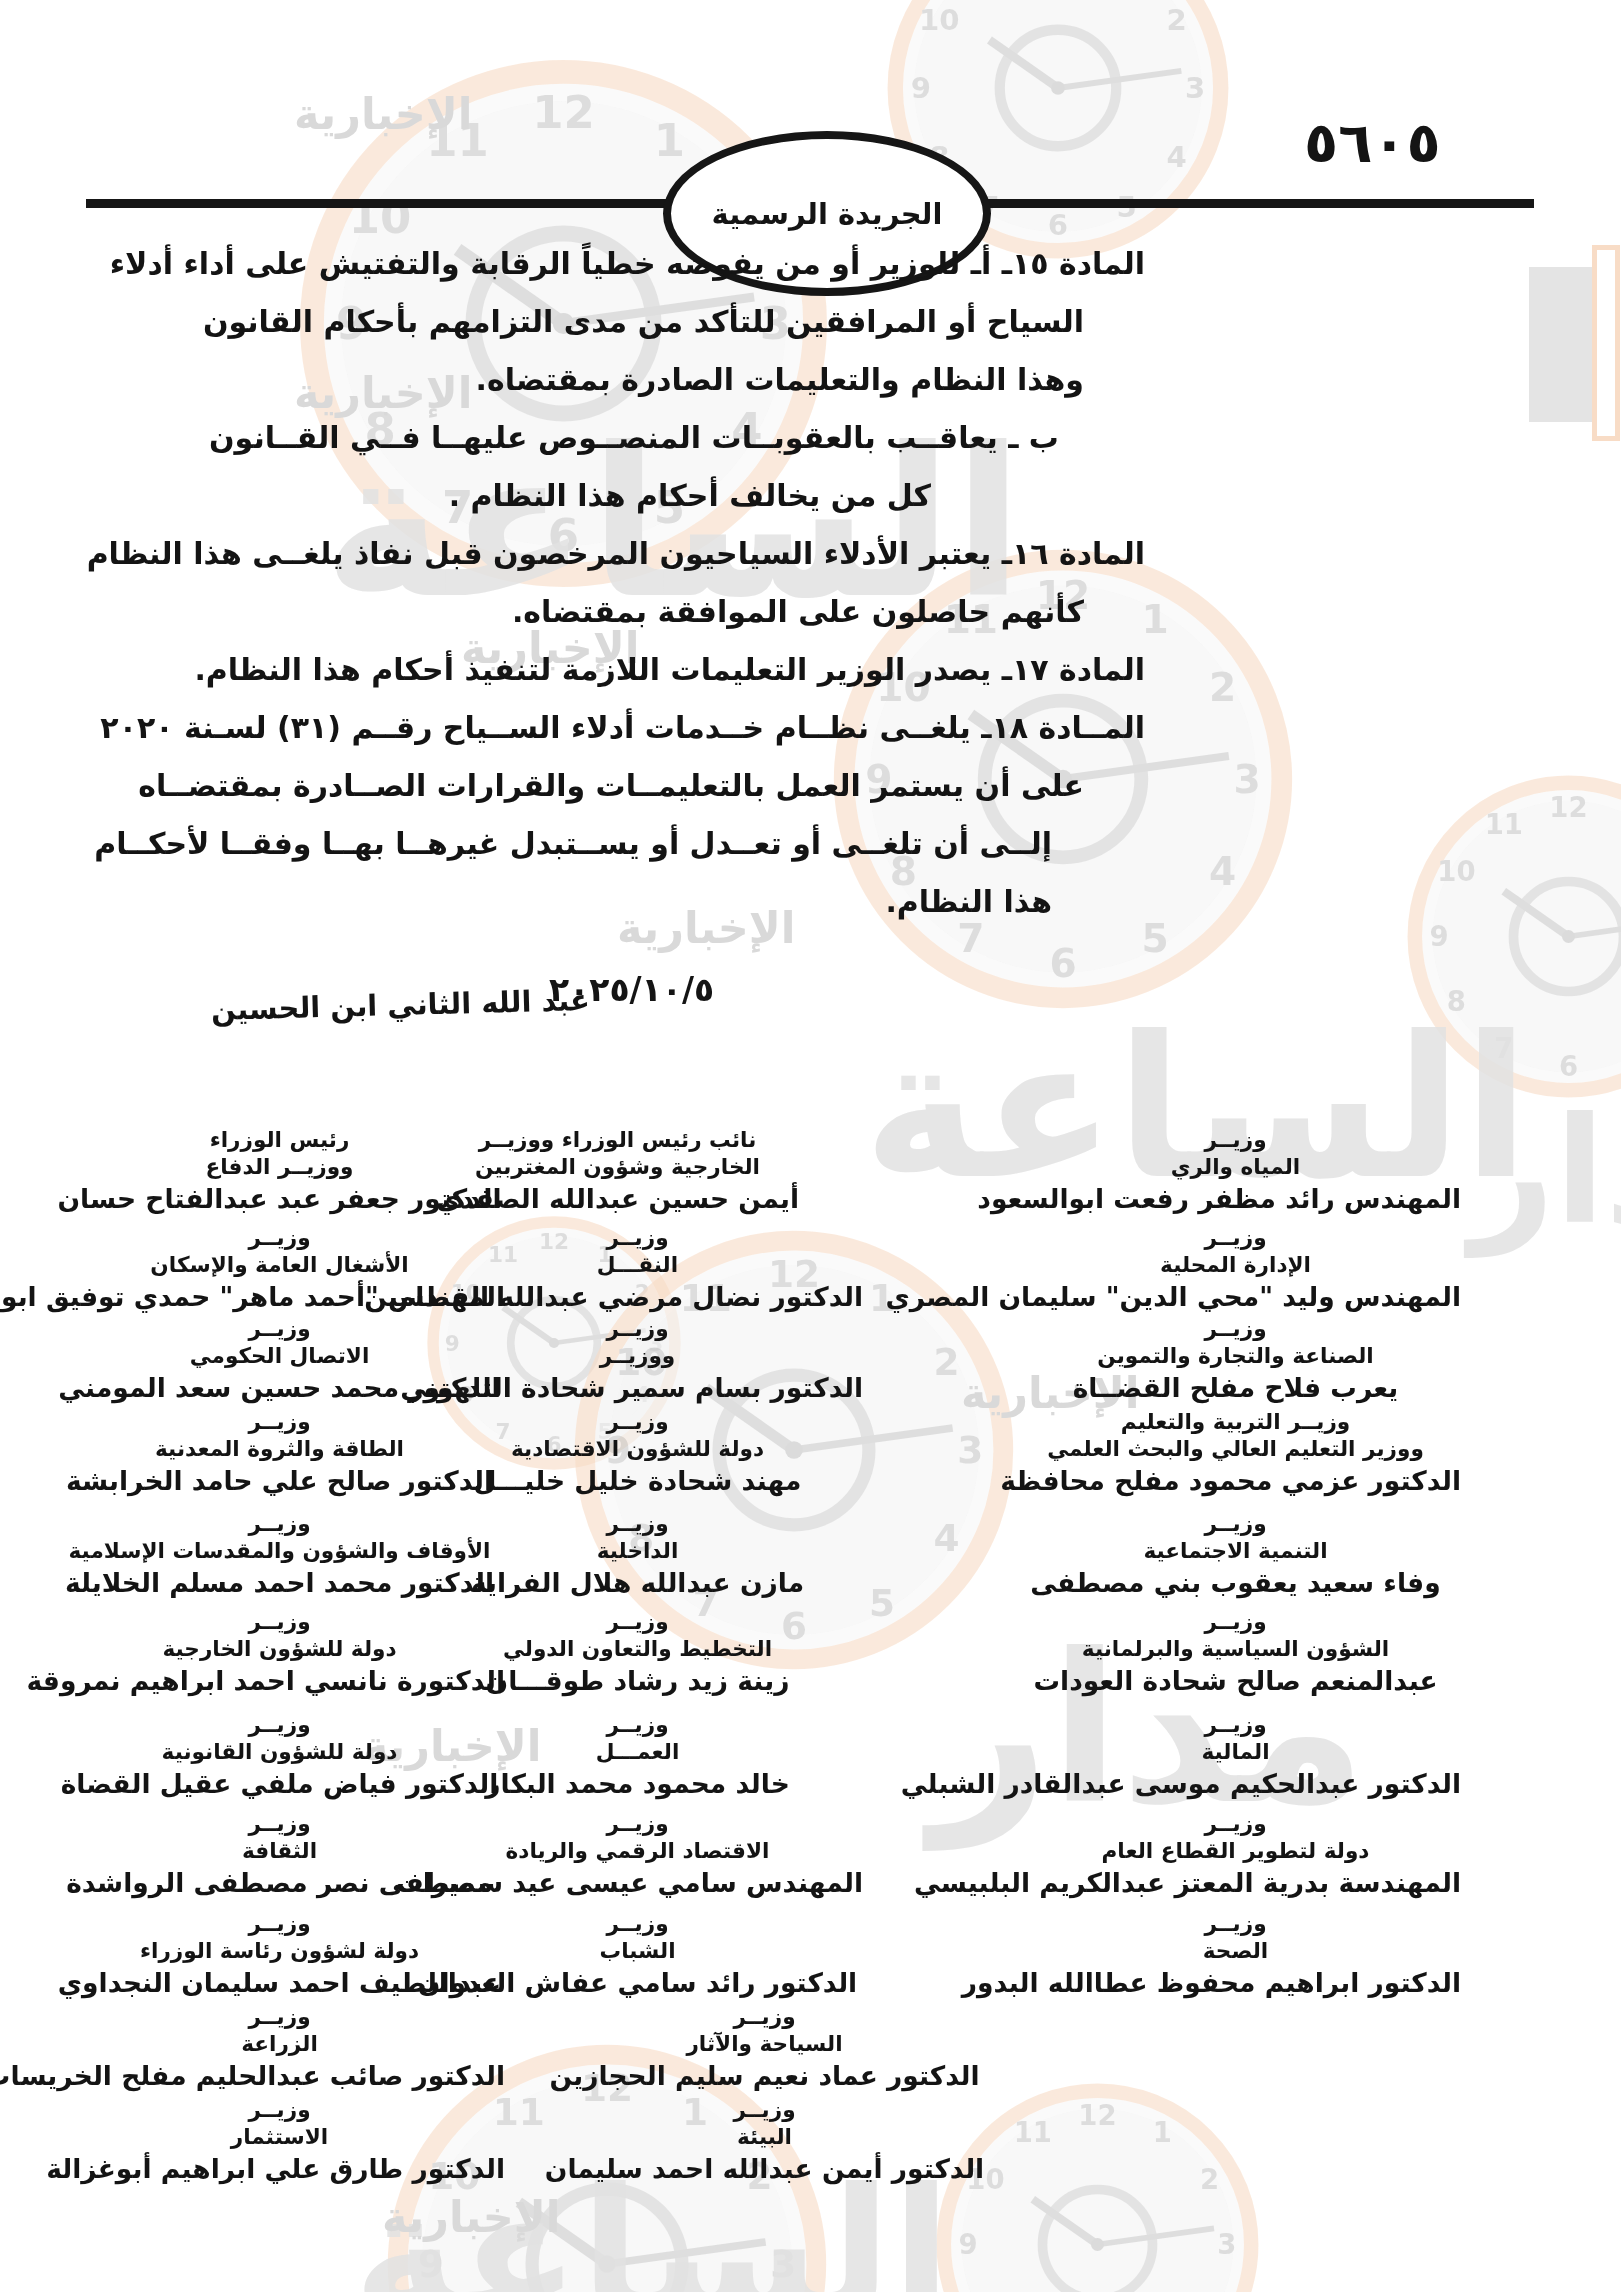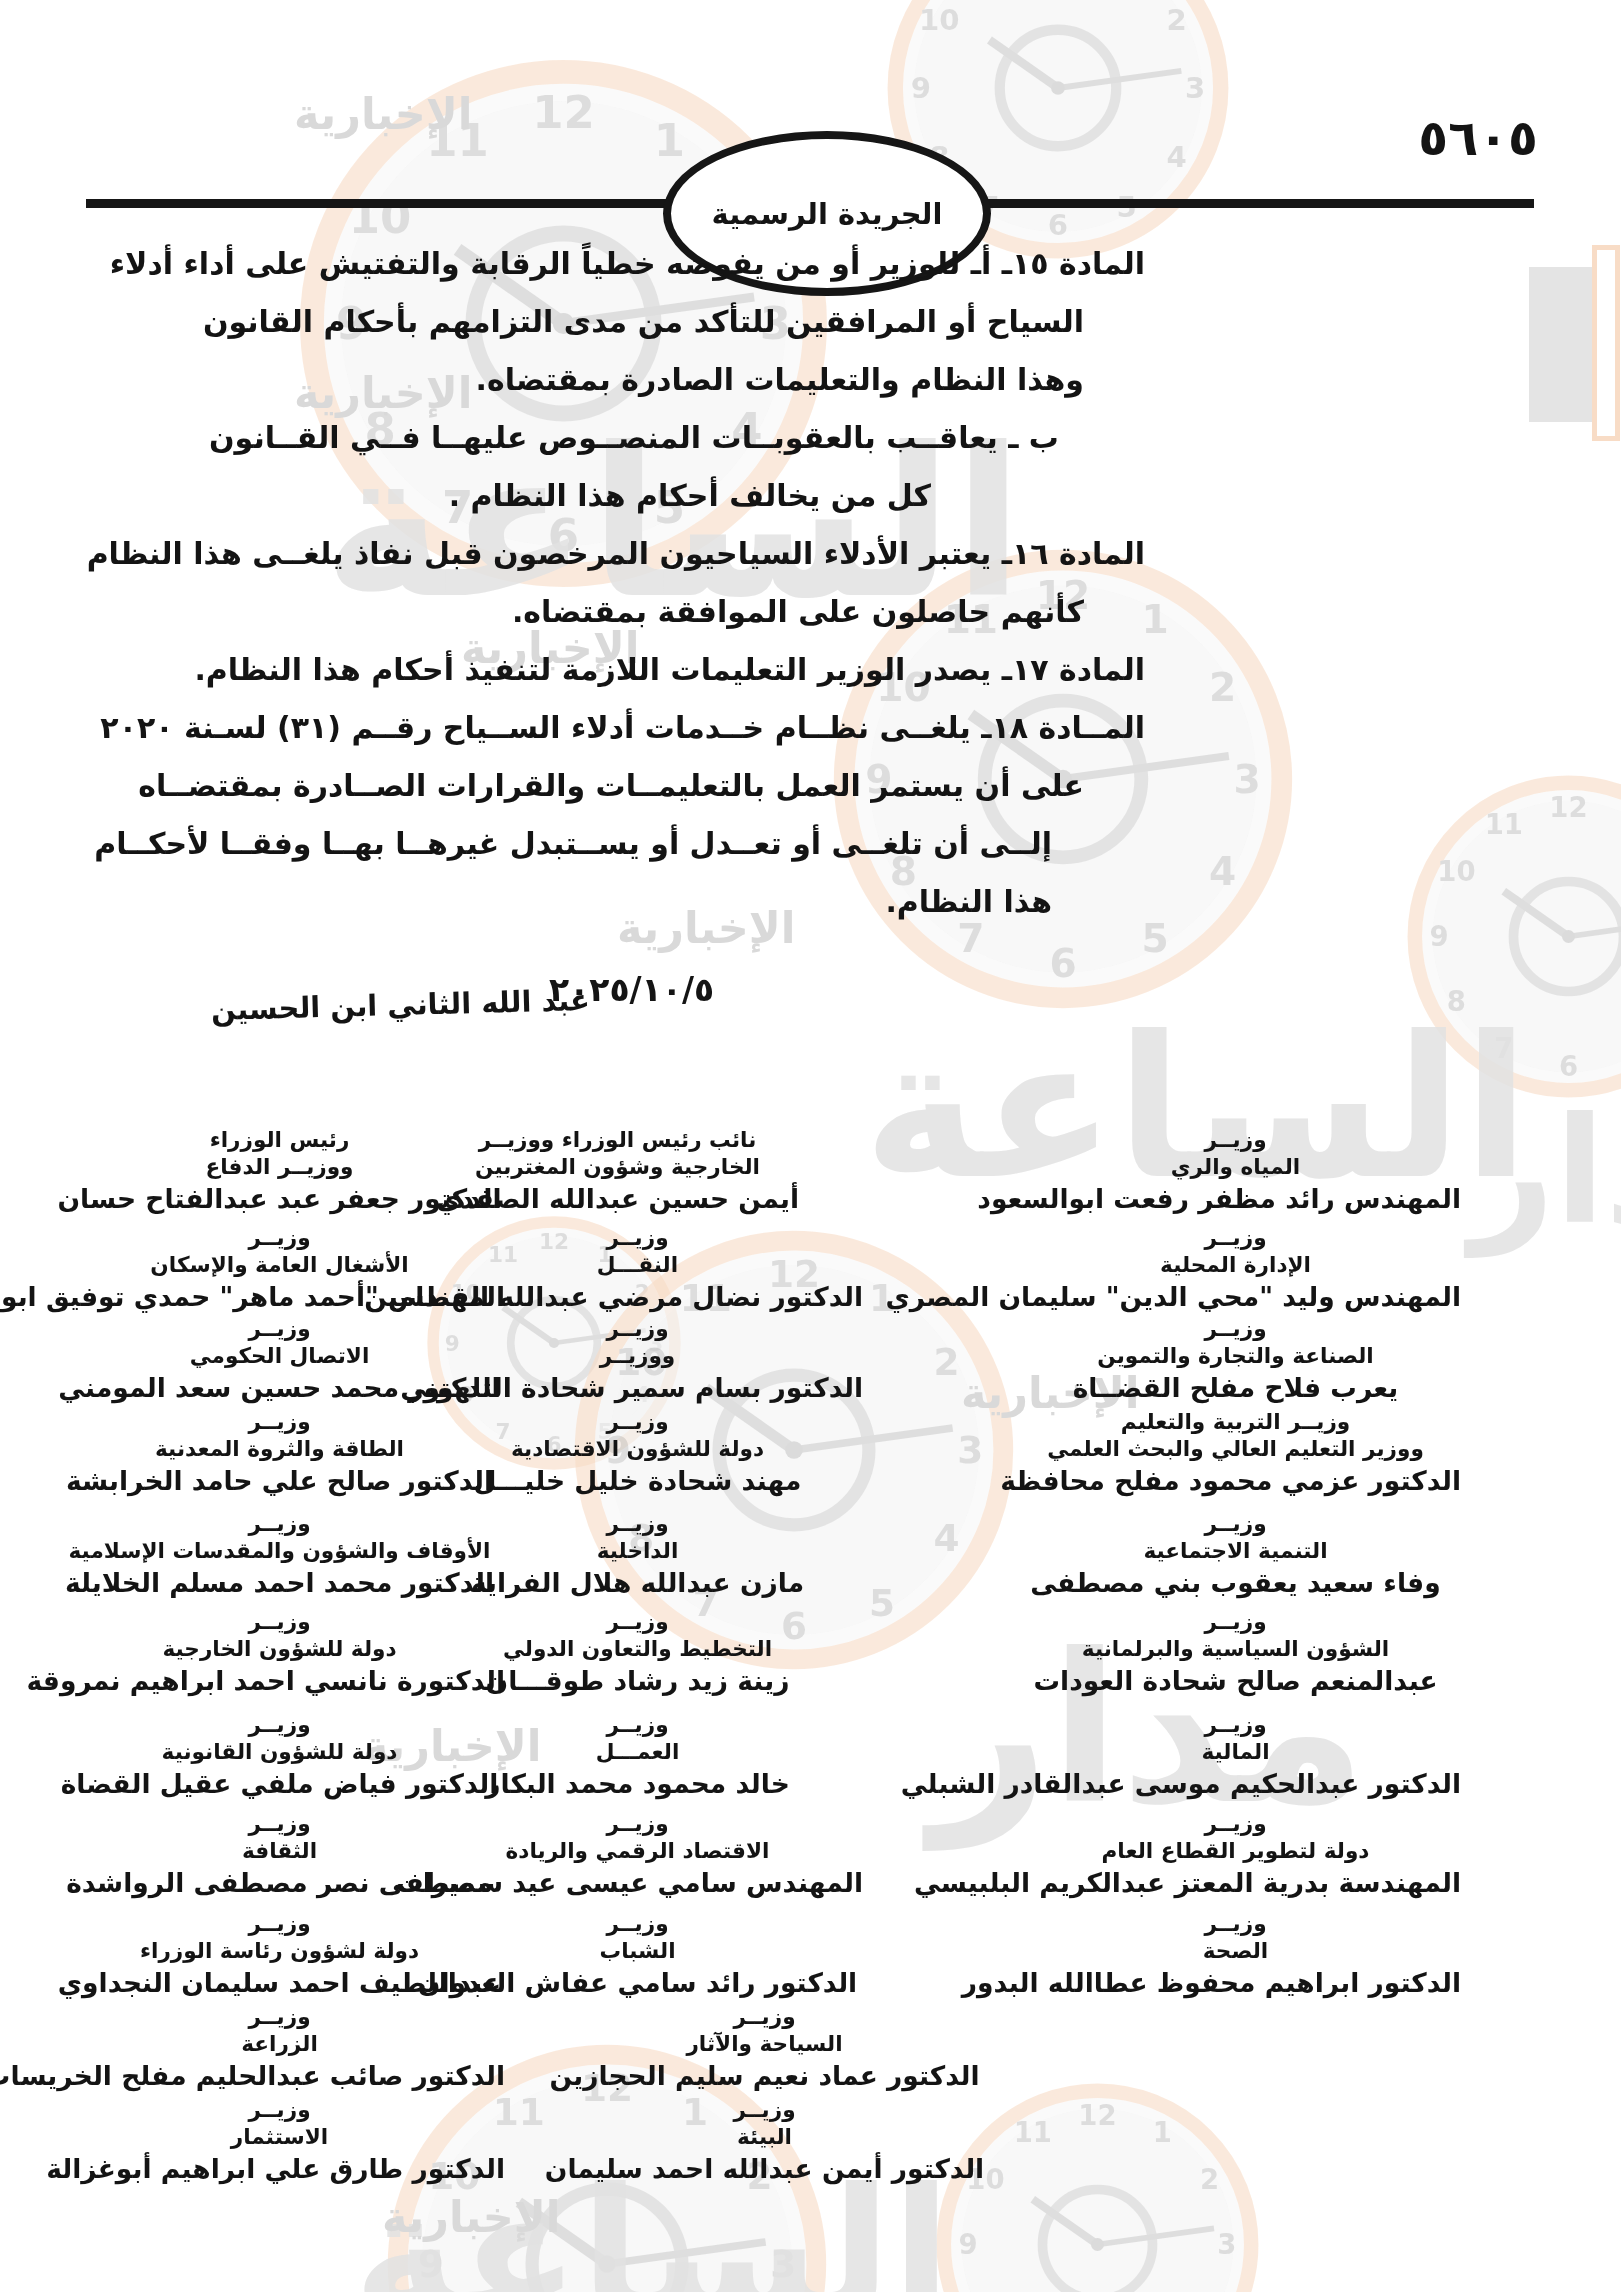--- a/index.html
+++ b/index.html
@@ -15,21 +15,21 @@
   .wm-bar-gray{position:absolute;z-index:0;background:#e4e4e4;}
   .wm-bar-peach{position:absolute;z-index:0;background:#fff;border:5.9px solid #f8dcc6;}
   
   .rule-line{position:absolute;left:86px;top:199px;width:1448px;height:8.8px;background:#161616;z-index:1;}
   .oval{
     position:absolute;left:663px;top:131px;width:312px;height:149px;
     border:8.8px solid #161616;border-radius:50%;background:#fff;z-index:2;
     display:flex;align-items:center;justify-content:center;
   }
   .oval-label{font-size:29px;font-weight:bold;}
-  .page-number{position:absolute;left:1362px;top:110px;width:176px;font-size:49px;font-weight:bold;text-align:right;z-index:2;letter-spacing:2px;}
+  .page-number{position:absolute;left:1304px;top:110px;width:176px;font-size:56px;font-weight:bold;text-align:left;z-index:2;letter-spacing:2px;}
   
   .articles{position:absolute;left:165px;top:235px;width:980px;z-index:2;}
   .line{height:58px;line-height:58px;font-size:30px;font-weight:bold;white-space:nowrap;}
   
   .edate{position:absolute;left:549px;top:970px;width:235px;text-align:left;font-size:33px;font-weight:bold;z-index:2;letter-spacing:1px;}
   .esig{position:absolute;left:211px;top:988px;font-size:29px;font-weight:bold;white-space:nowrap;z-index:2;transform:rotate(-1.5deg);}
   
   .ministers{position:absolute;left:0;top:1127px;width:1621px;height:1078px;z-index:2;}
   .minister{position:absolute;width:451px;text-align:center;}
   .mtitle{font-size:21.6px;font-weight:bold;line-height:26.5px;white-space:nowrap;}

